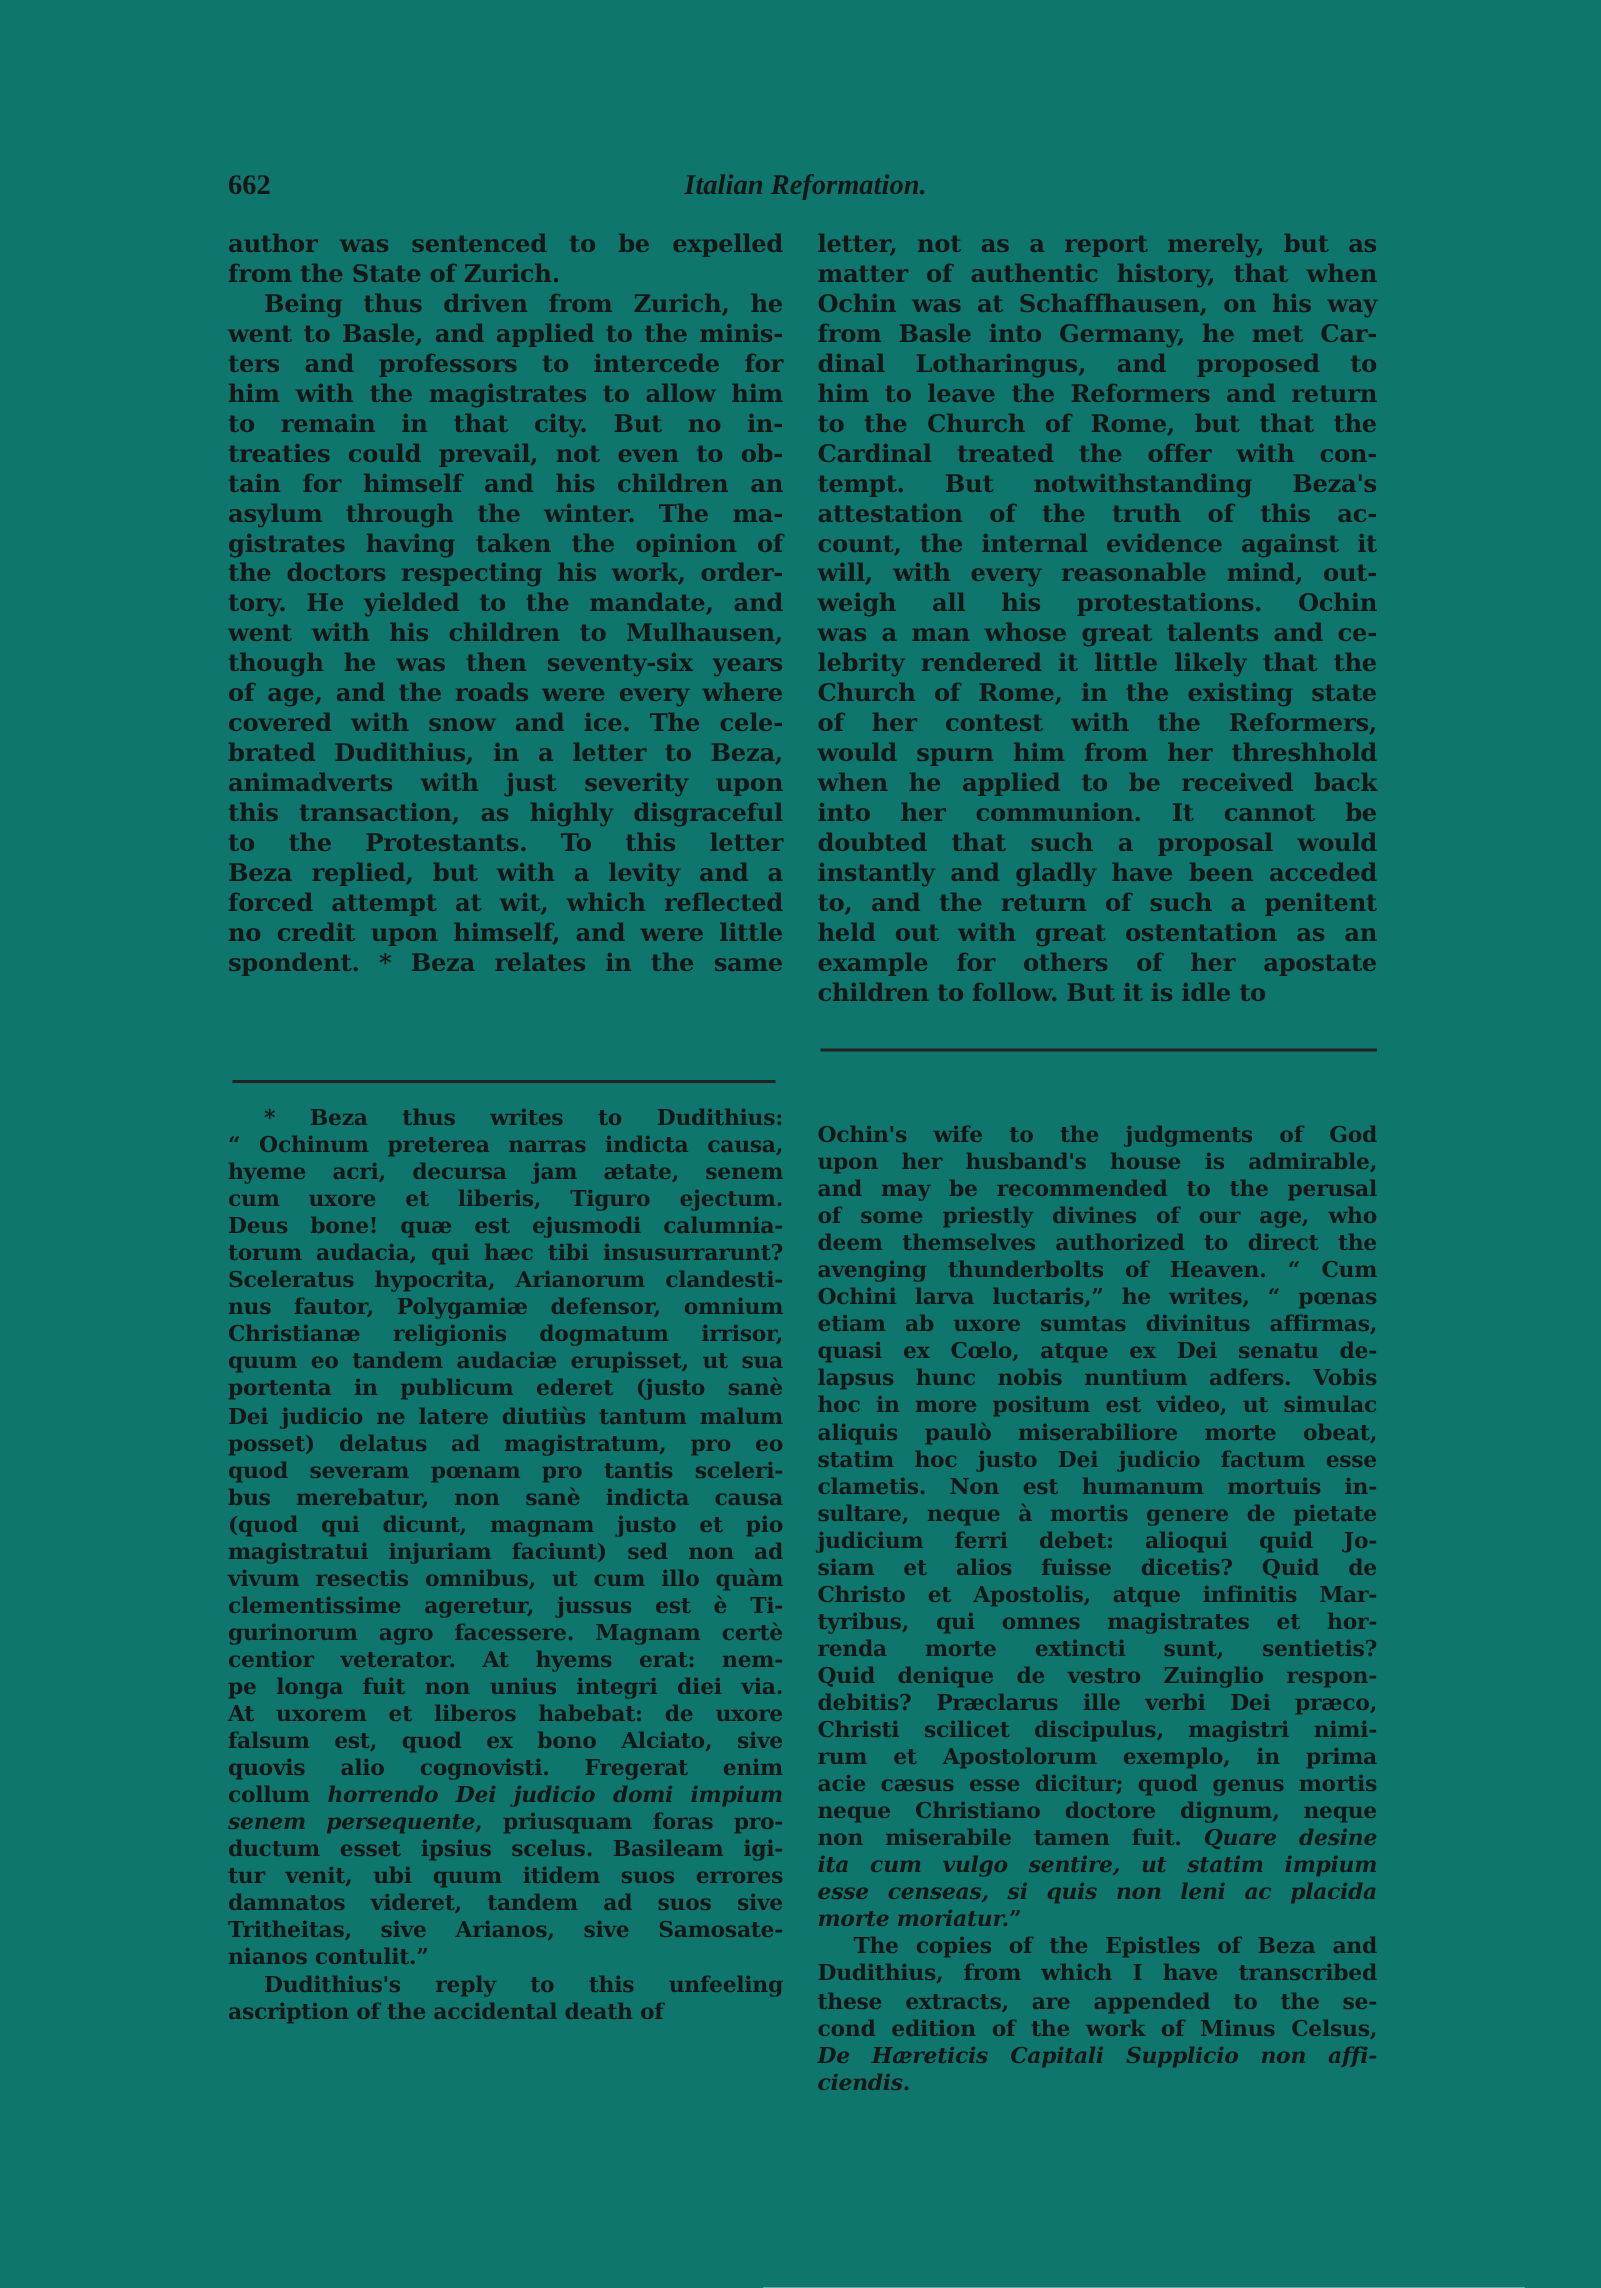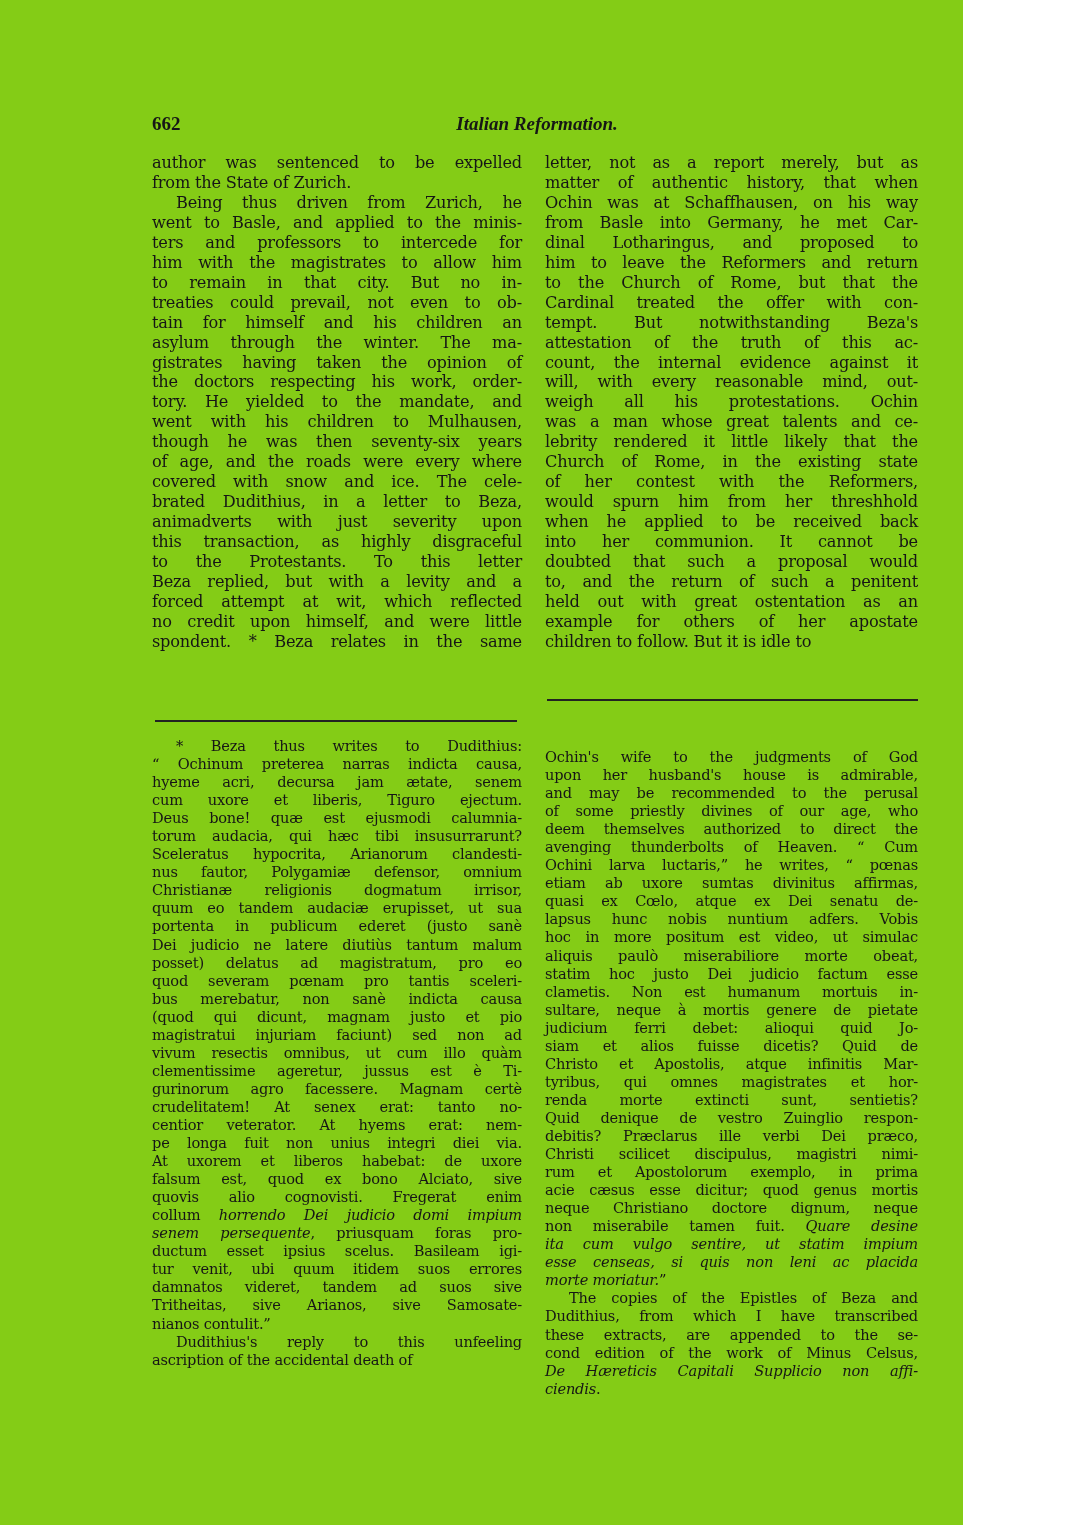--- a/index.html
+++ b/index.html
@@ -1,21 +1,21 @@
 <!DOCTYPE html>
 <html><head>
   <meta charset="utf-8">
   <style>
     html, body { margin: 0; padding: 0; background: #ffffff; }
     body { width: 1067px; height: 1525px; position: relative; overflow: hidden; color: #161616; }
-    .page { position: absolute; left: 0; top: 0; width: 963px; height: 1525px; background: #84cc16; }
+    .page { position: absolute; left: 0; top: 0; width: 1067px; height: 1525px; background: #0f766e; }
     .running-head { position: absolute; top: 113px; left: 152px; width: 770px; height: 26px; font-family: "Liberation Serif", serif; }
     .folio { position: absolute; left: 0; top: 0; font-size: 19px; font-weight: bold; }
     .running-title { position: absolute; left: 0; right: 0; top: 0; text-align: center; font-size: 19px; font-weight: bold; font-style: italic; }
-    .col { position: absolute; font-family: "DejaVu Serif", serif; }
+    .col { position: absolute; font-family: "DejaVu Serif", serif; font-weight: bold; }
     .line { display: block; white-space: nowrap; text-align: justify; text-align-last: justify; }
     .line.last { text-align-last: left; }
     .line.indent { padding-left: 24px; }
     .body-text { font-size: 16.2px; line-height: 19.95px; letter-spacing: -0.2px; }
     .note-text { font-size: 14.6px; line-height: 18.05px; letter-spacing: -0.2px; }
     .col-left-body { left: 152px; top: 153px; width: 370px; }
     .col-right-body { left: 545px; top: 153px; width: 373px; }
     .col-left-note { left: 152px; top: 737px; width: 370px; }
     .col-right-note { left: 545px; top: 748px; width: 373px; }
     .rule { position: absolute; height: 2px; background: #222; }
@@ -74,20 +74,21 @@
       <span class="line">will, with every reasonable mind, out-</span>
       <span class="line">weigh all his protestations. Ochin</span>
       <span class="line">was a man whose great talents and ce-</span>
       <span class="line">lebrity rendered it little likely that the</span>
       <span class="line">Church of Rome, in the existing state</span>
       <span class="line">of her contest with the Reformers,</span>
       <span class="line">would spurn him from her threshhold</span>
       <span class="line">when he applied to be received back</span>
       <span class="line">into her communion. It cannot be</span>
       <span class="line">doubted that such a proposal would</span>
+      <span class="line">instantly and gladly have been acceded</span>
       <span class="line">to, and the return of such a penitent</span>
       <span class="line">held out with great ostentation as an</span>
       <span class="line">example for others of her apostate</span>
       <span class="line last">children to follow. But it is idle to</span>
     </div>
 
   <div class="rule rule-left"></div>
   <div class="rule rule-right"></div>
 
   <div class="col note-text col-left-note">
@@ -104,21 +105,20 @@
       <span class="line">portenta in publicum ederet (justo sanè</span>
       <span class="line">Dei judicio ne latere diutiùs tantum malum</span>
       <span class="line">posset) delatus ad magistratum, pro eo</span>
       <span class="line">quod severam pœnam pro tantis sceleri-</span>
       <span class="line">bus merebatur, non sanè indicta causa</span>
       <span class="line">(quod qui dicunt, magnam justo et pio</span>
       <span class="line">magistratui injuriam faciunt) sed non ad</span>
       <span class="line">vivum resectis omnibus, ut cum illo quàm</span>
       <span class="line">clementissime ageretur, jussus est è Ti-</span>
       <span class="line">gurinorum agro facessere. Magnam certè</span>
-      <span class="line">crudelitatem! At senex erat: tanto no-</span>
       <span class="line">centior veterator. At hyems erat: nem-</span>
       <span class="line">pe longa fuit non unius integri diei via.</span>
       <span class="line">At uxorem et liberos habebat: de uxore</span>
       <span class="line">falsum est, quod ex bono Alciato, sive</span>
       <span class="line">quovis alio cognovisti. Fregerat enim</span>
       <span class="line"><span>collum </span><i>horrendo Dei judicio domi impium</i></span>
       <span class="line"><i>senem persequente</i><span>, priusquam foras pro-</span></span>
       <span class="line">ductum esset ipsius scelus. Basileam igi-</span>
       <span class="line">tur venit, ubi quum itidem suos errores</span>
       <span class="line">damnatos videret, tandem ad suos sive</span>

